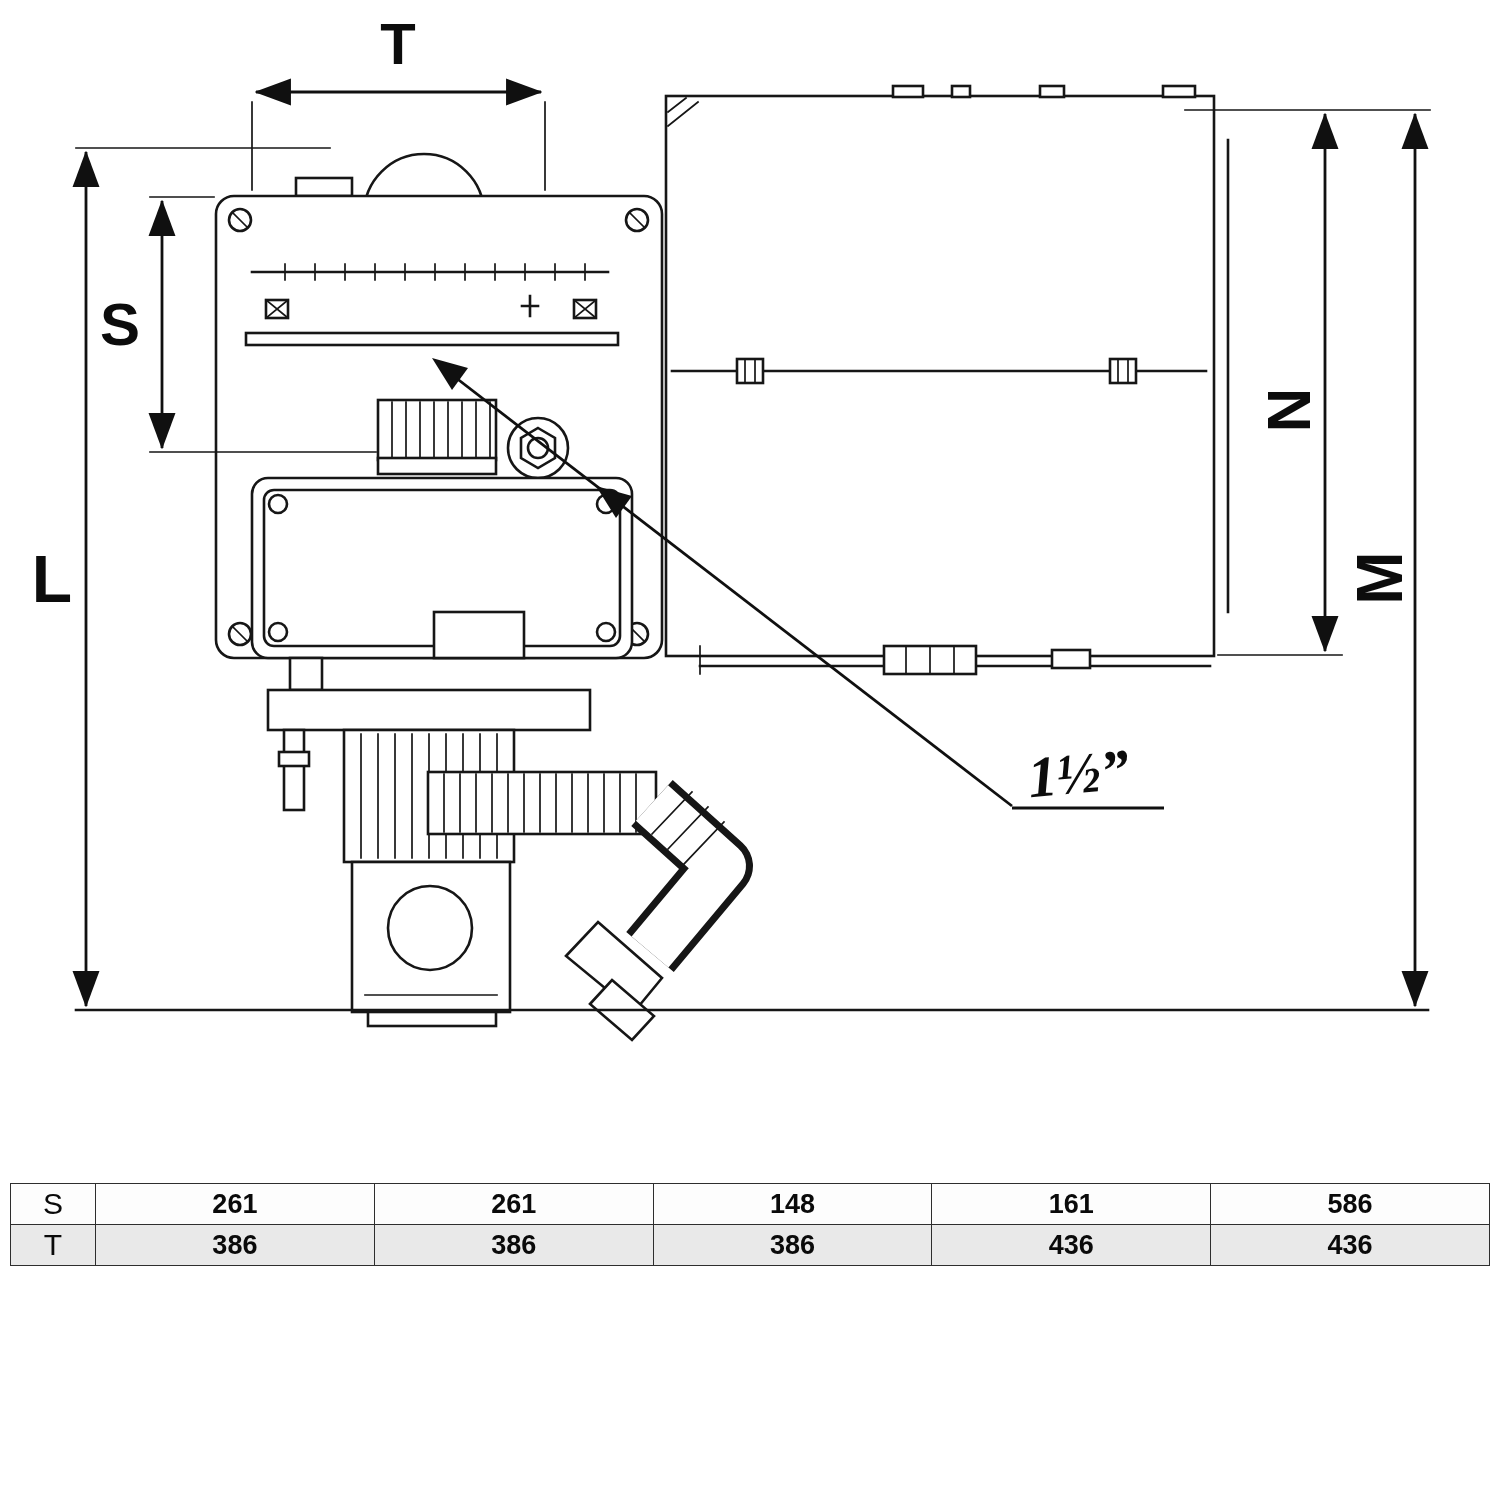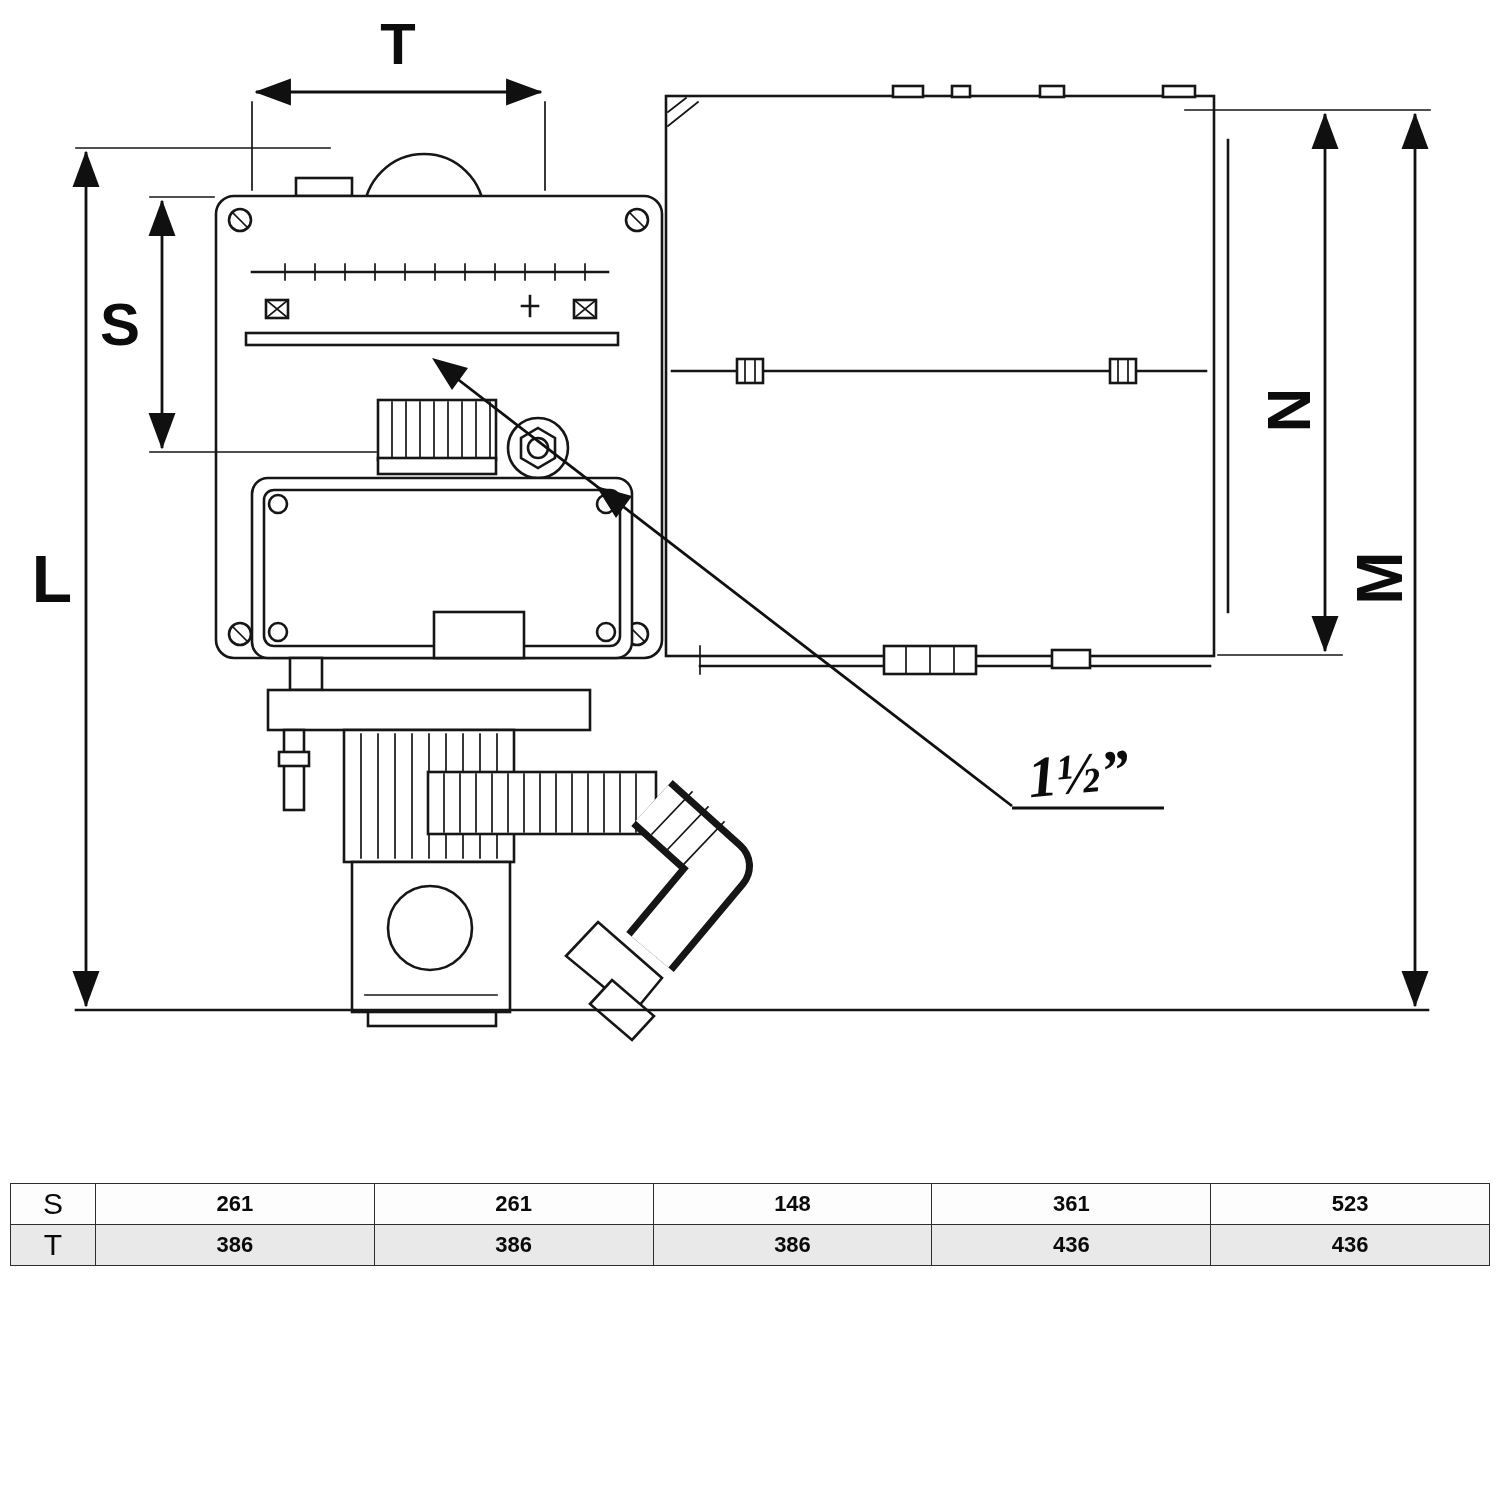--- a/index.html
+++ b/index.html
@@ -16,21 +16,21 @@
   .callout-text{
     font-style:italic;font-weight:bold;fill:#0c0c0c;
     font-family:"Liberation Serif", serif;
   }
   .dim-table{
     position:absolute;left:10px;top:1183px;width:1480px;
     border-collapse:collapse;table-layout:fixed;
   }
   .dim-table td{
     border:1.6px solid #2e2e2e;height:40px;text-align:center;
-    font-size:22px;font-weight:bold;color:#0a0a0a;padding:0;background:#fdfdfd;
+    font-size:27px;font-weight:bold;color:#0a0a0a;padding:0;background:#fdfdfd;
   }
   .dim-table tr.alt td{background:#e9e9e9;}
   .dim-table td.lbl{font-weight:400;font-size:30px;}
 </style>
 </head>
 <body>
 
 <svg width="1500" height="1170" viewBox="0 0 1500 1170">
   <defs>
     <marker id="arr" viewBox="0 0 10 10" refX="9.6" refY="5" markerWidth="13" markerHeight="13" orient="auto-start-reverse">
@@ -169,22 +169,22 @@
       <col>
       <col>
       <col>
   </colgroup>
   <tbody>
     <tr>
       <td class="lbl">S</td>
       <td>261</td>
       <td>261</td>
       <td>148</td>
-      <td>361</td>
-      <td>523</td>
+      <td>161</td>
+      <td>586</td>
     </tr>
     <tr class="alt">
       <td class="lbl">T</td>
       <td>386</td>
       <td>386</td>
       <td>386</td>
       <td>436</td>
       <td>436</td>
     </tr>
   </tbody>

